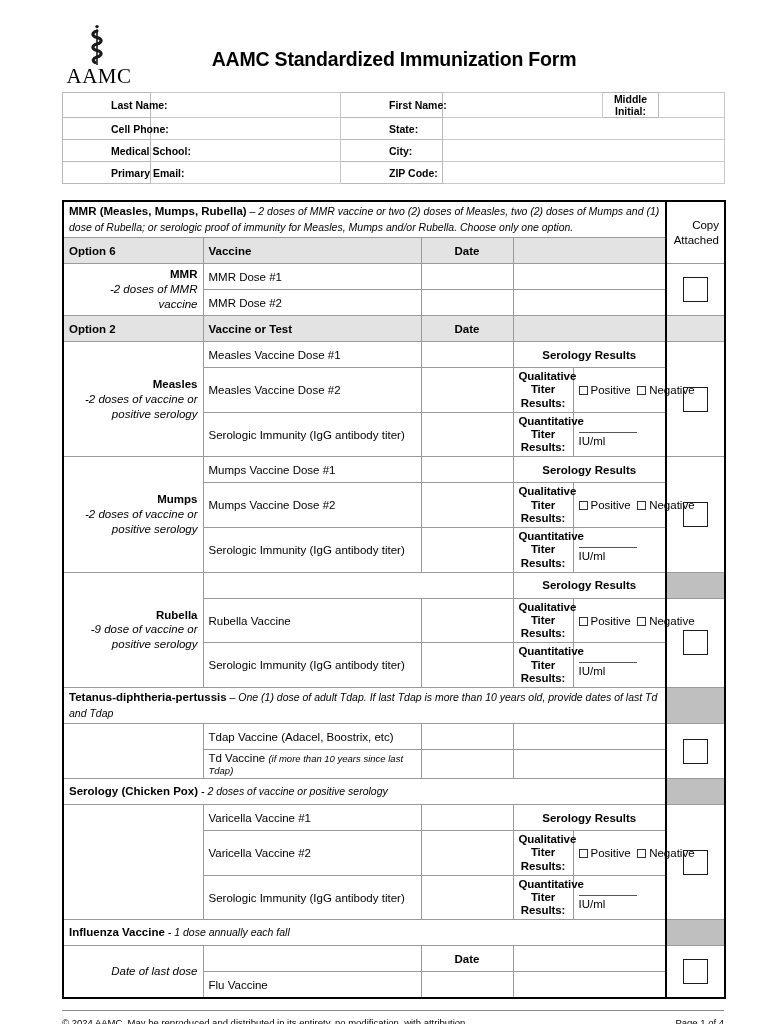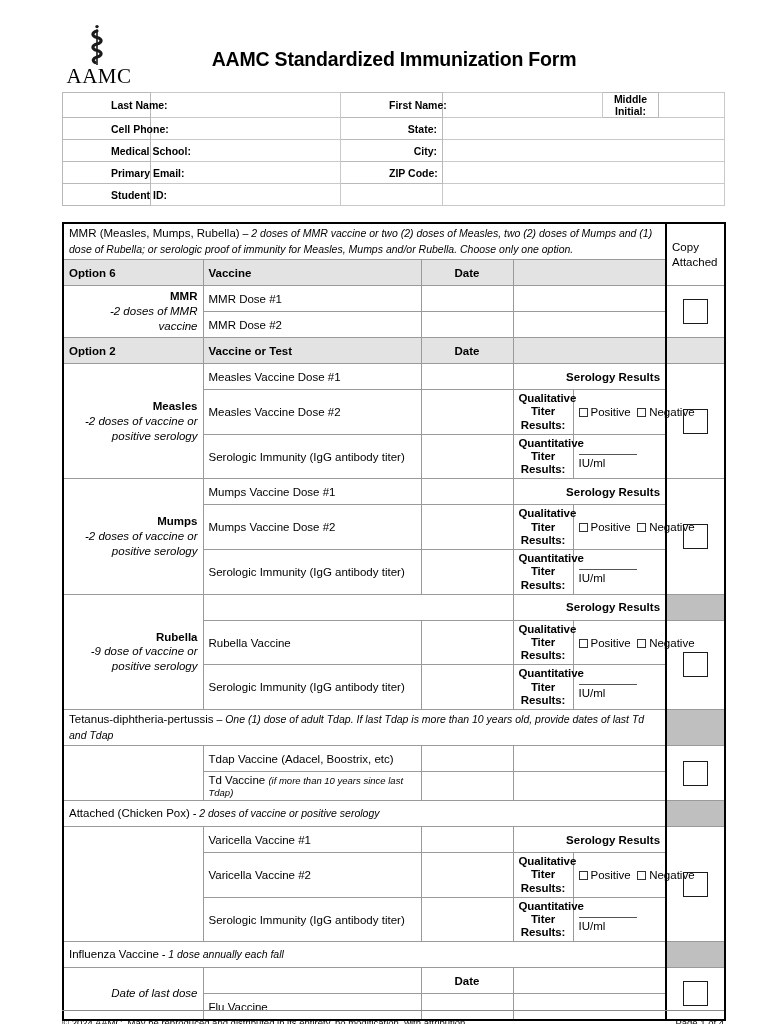--- a/index.html
+++ b/index.html
@@ -23,21 +23,21 @@
   }
 
   
   .demo-wrap{margin:0 46px 0 62px;}
   table.demo{border-collapse:collapse;width:662px;table-layout:fixed;}
   table.demo td{
     border:1px solid #b9b9b9;
     height:21px;font-size:10.5px;font-weight:bold;
     padding:0 5px;vertical-align:middle;
   }
-  table.demo td.lbl{text-align:right;white-space:nowrap;padding-left:48px;}
+  table.demo td.lbl{white-space:nowrap;padding-left:48px;}
   table.demo td.val{border-color:#c9c9c9;}
   table.demo{border:1px solid #6f6f6f;}
   td.mi{text-align:center;line-height:1.15;font-size:10.5px;padding:0 3px;}
 
   
   .main-wrap{margin:16px 46px 0 62px;}
   table.main{
     border-collapse:collapse;width:662px;table-layout:fixed;
     border:2px solid #000;
   }
@@ -47,25 +47,25 @@
     font-size:11.5px;
     padding:2px 5px;
     height:26px;
     box-sizing:border-box;
   }
   
   .sec-head td{border-top:2px solid #000;border-bottom:1px solid #000;}
   .thick-top td{border-top:2px solid #000;}
 
   .sec-title{font-size:11.5px;line-height:1.35;}
-  .sec-title b{font-weight:normal;text-align:right;}
+  .sec-title b{font-weight:bold;text-align:right;}
   .sec-title i{font-style:italic;font-size:10.5px;}
 
   .copy-head{
-    text-align:left;font-size:11.5px;line-height:1.25;
+    text-align:right;font-size:11.5px;line-height:1.25;
     border-left:2px solid #000 !important;
   }
   .copycell{
     border-left:2px solid #000 !important;
     text-align:center;vertical-align:middle;
   }
   .copycell .box{
     width:23px;height:23px;border:1.6px solid #1c1c1c;
     margin:0 auto;background:#fff;
   }
@@ -80,21 +80,21 @@
   }
   .colhead td.c{text-align:center;}
 
   .grp{
     text-align:right;font-size:11.5px;line-height:1.3;padding-right:6px;
   }
   .grp b{font-weight:bold;}
   .grp i{font-style:italic;}
 
   .sero-title{
-    text-align:right;font-weight:bold;font-size:10.5px;
+    text-align:center;font-weight:bold;font-size:10.5px;
   }
   .tiny{
     font-size:6px;font-weight:bold;line-height:1.15;text-align:center;
     letter-spacing:-.1px;padding:1px 2px;
   }
   .pn{font-size:10.5px;text-align:center;white-space:nowrap;}
   .pn .cb{display:inline-block;width:7px;height:7px;border:1px solid #333;vertical-align:-1px;margin-right:3px;}
   .iu{font-size:11.5px;padding-left:14px;}
   .iu .blank{display:inline-block;width:58px;border-bottom:1px solid #555;margin-right:5px;}
 
@@ -161,26 +161,20 @@
         <td class="val"></td>
         <td class="lbl">City:</td>
         <td class="val" colspan="3"></td>
       </tr>
       <tr>
         <td class="lbl">Primary Email:</td>
         <td class="val"></td>
         <td class="lbl">ZIP Code:</td>
         <td class="val" colspan="3"></td>
       </tr>
-      <tr>
-        <td class="lbl">Student ID:</td>
-        <td class="val"></td>
-        <td class="val"></td>
-        <td class="val" colspan="3"></td>
-      </tr>
     </tbody>
       </table>
   </div>
 
   <div class="main-wrap">
     <table class="main">
       <colgroup>
         <col style="width:140px">
         <col style="width:218px">
         <col style="width:92px">
@@ -335,21 +329,21 @@
       <tr>
         <td class="vname">
           <span>Td Vaccine </span><i>(if more than 10 years since last Tdap)</i>
         </td>
         <td></td>
         <td colspan="2"></td>
       </tr>
 
       <tr class="sec-head">
         <td class="sec-title" colspan="5">
-          <b>Attached (Chicken Pox)</b><i> - 2 doses of vaccine or positive serology</i>
+          <b>Serology (Chicken Pox)</b><i> - 2 doses of vaccine or positive serology</i>
         </td>
         <td class="grayband"></td>
       </tr>
       <tr>
         <td rowspan="3"></td>
         <td class="vname">Varicella Vaccine #1</td>
         <td></td>
         <td class="sero-title" colspan="2">Serology Results</td>
         <td class="copycell" rowspan="3">
           <div class="box"></div>

